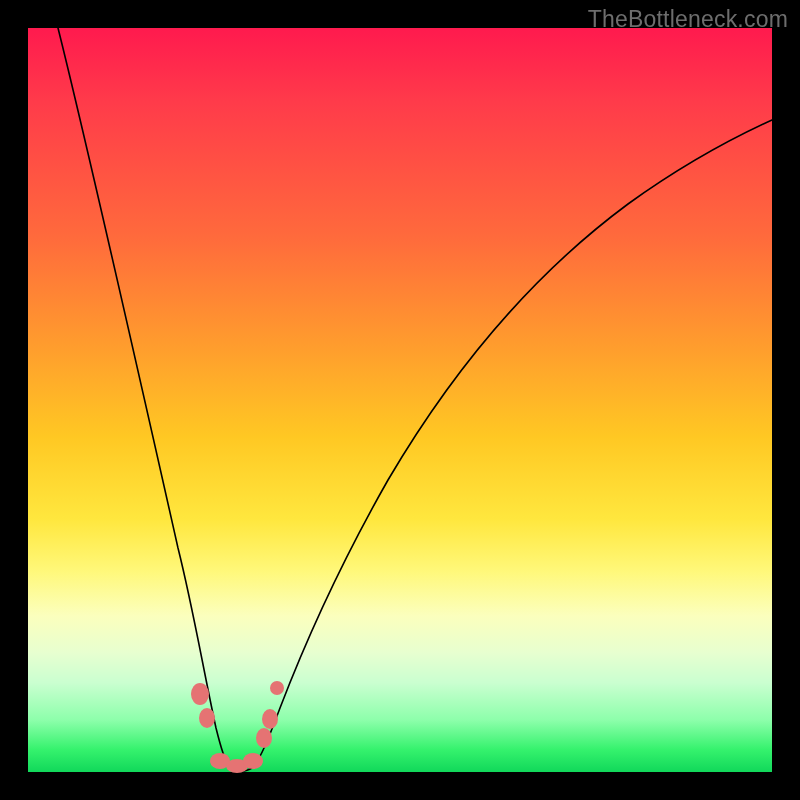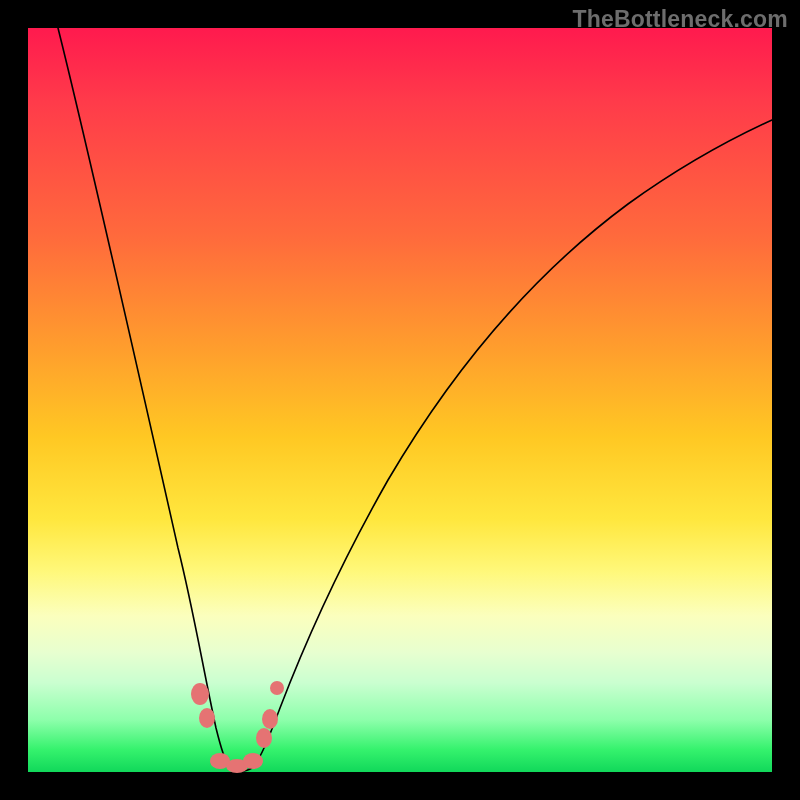--- a/index.html
+++ b/index.html
@@ -16,21 +16,21 @@
     width: 800px;
     height: 800px;
     background: #000;
   }
   .watermark {
     position: absolute;
     top: 6px;
     right: 12px;
     color: #6d6d6d;
     font-size: 23px;
-    font-weight: 700;
+    font-weight: 400;
     letter-spacing: 0.2px;
     user-select: none;
   }
   .plot {
     position: absolute;
     left: 28px;
     top: 28px;
     width: 744px;
     height: 744px;
     

